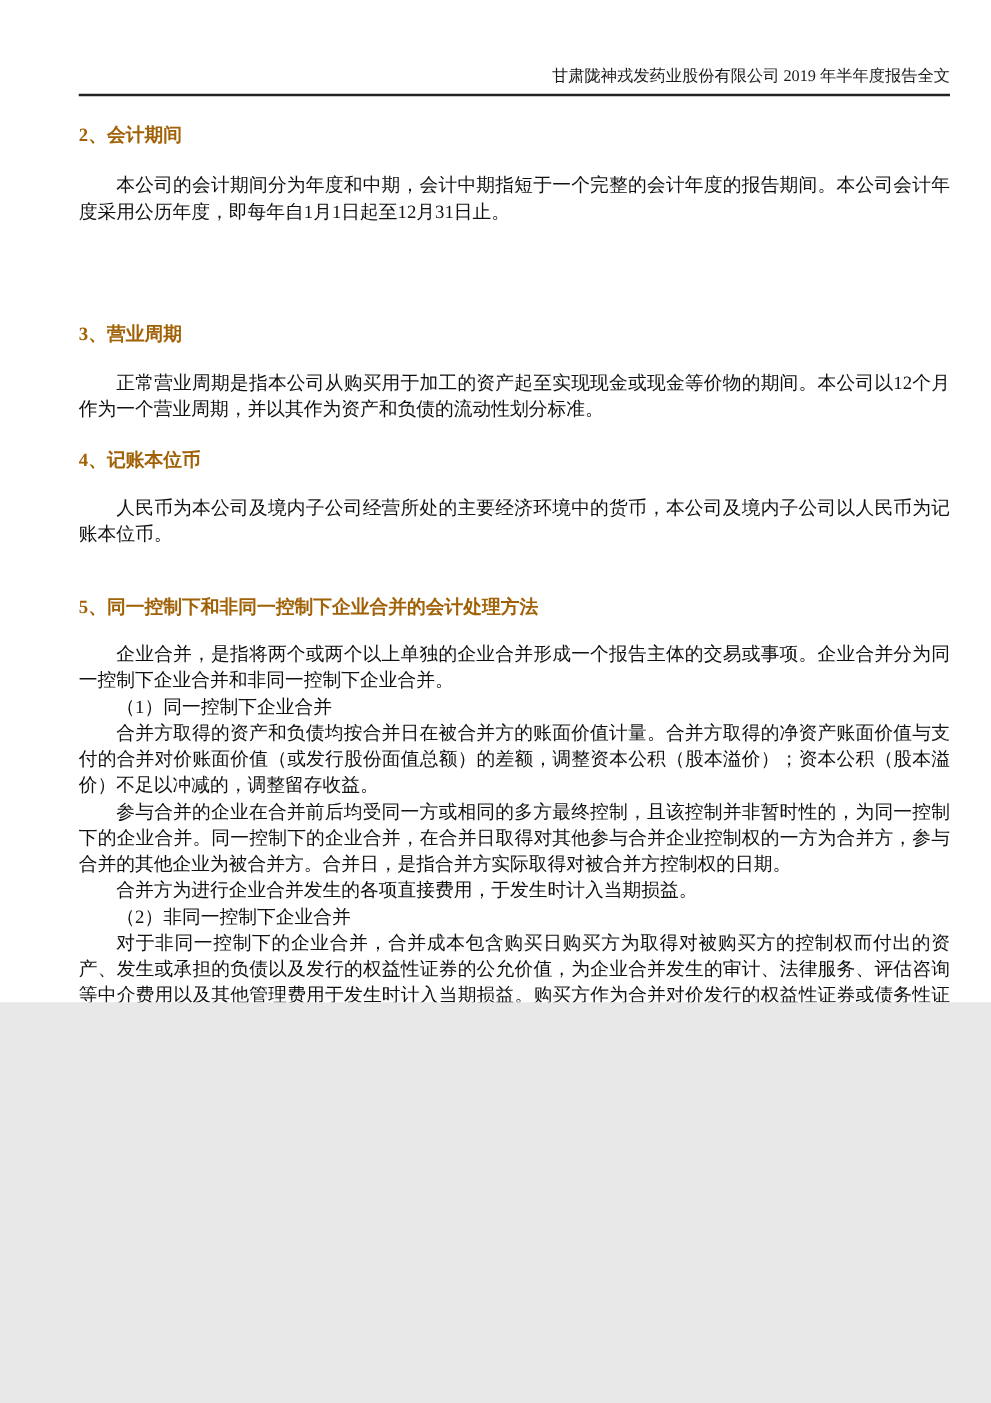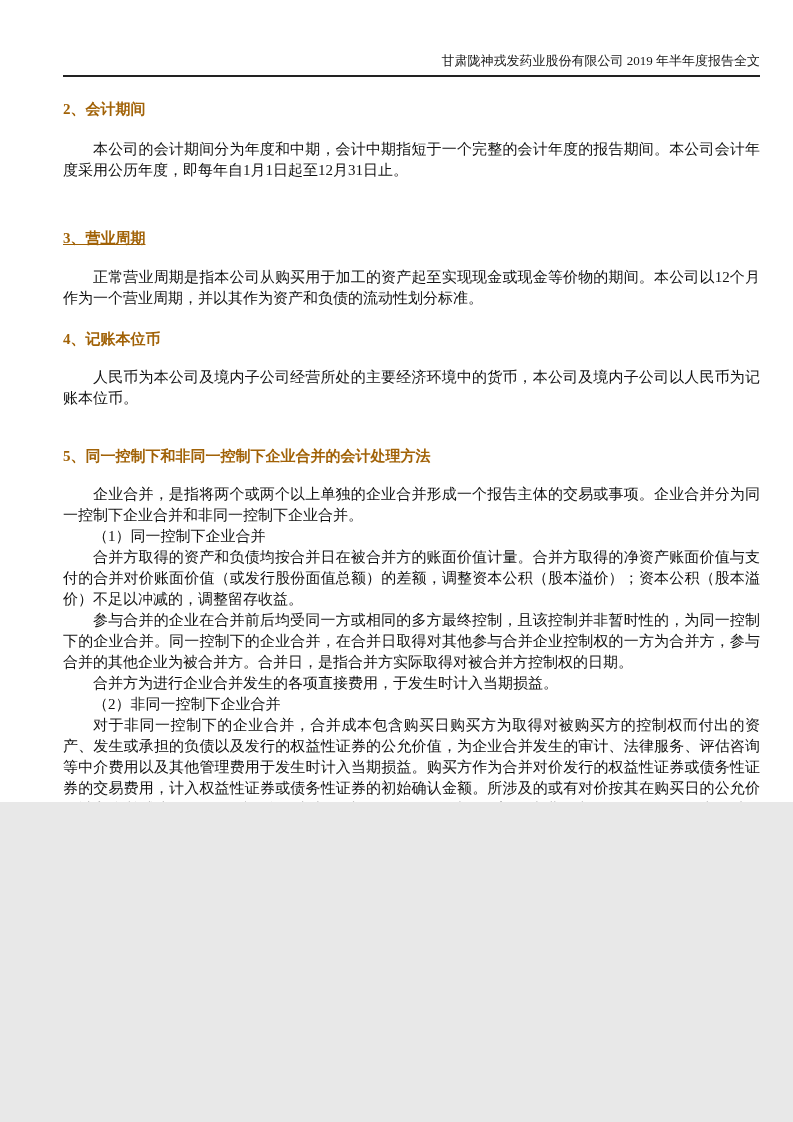--- a/index.html
+++ b/index.html
@@ -28,21 +28,21 @@
     line-height: 15px;
     color: #1a1a1a;
   }
   h2.sec {
     font-size: 15px;
     font-weight: bold;
     line-height: 21px;
     color: #a16207;
   }
   .h-s2 { margin: 22px 0 19px 0; }
-  .h-s3 { margin: 47px 0 18px 0; text-decoration: underline; }
+  .h-s3 { margin: 77px 0 18px 0; }
   .h-s4 { margin: 20px 0 17px 0; }
   .h-s5 { margin: 37px 0 17px 0; }
   p.body-par {
     margin: 0;
     font-size: 15px;
     line-height: 21px;
     text-align: justify;
     text-indent: 2em;
     word-break: break-all;
     font-family: Liberation Serif, serif;

